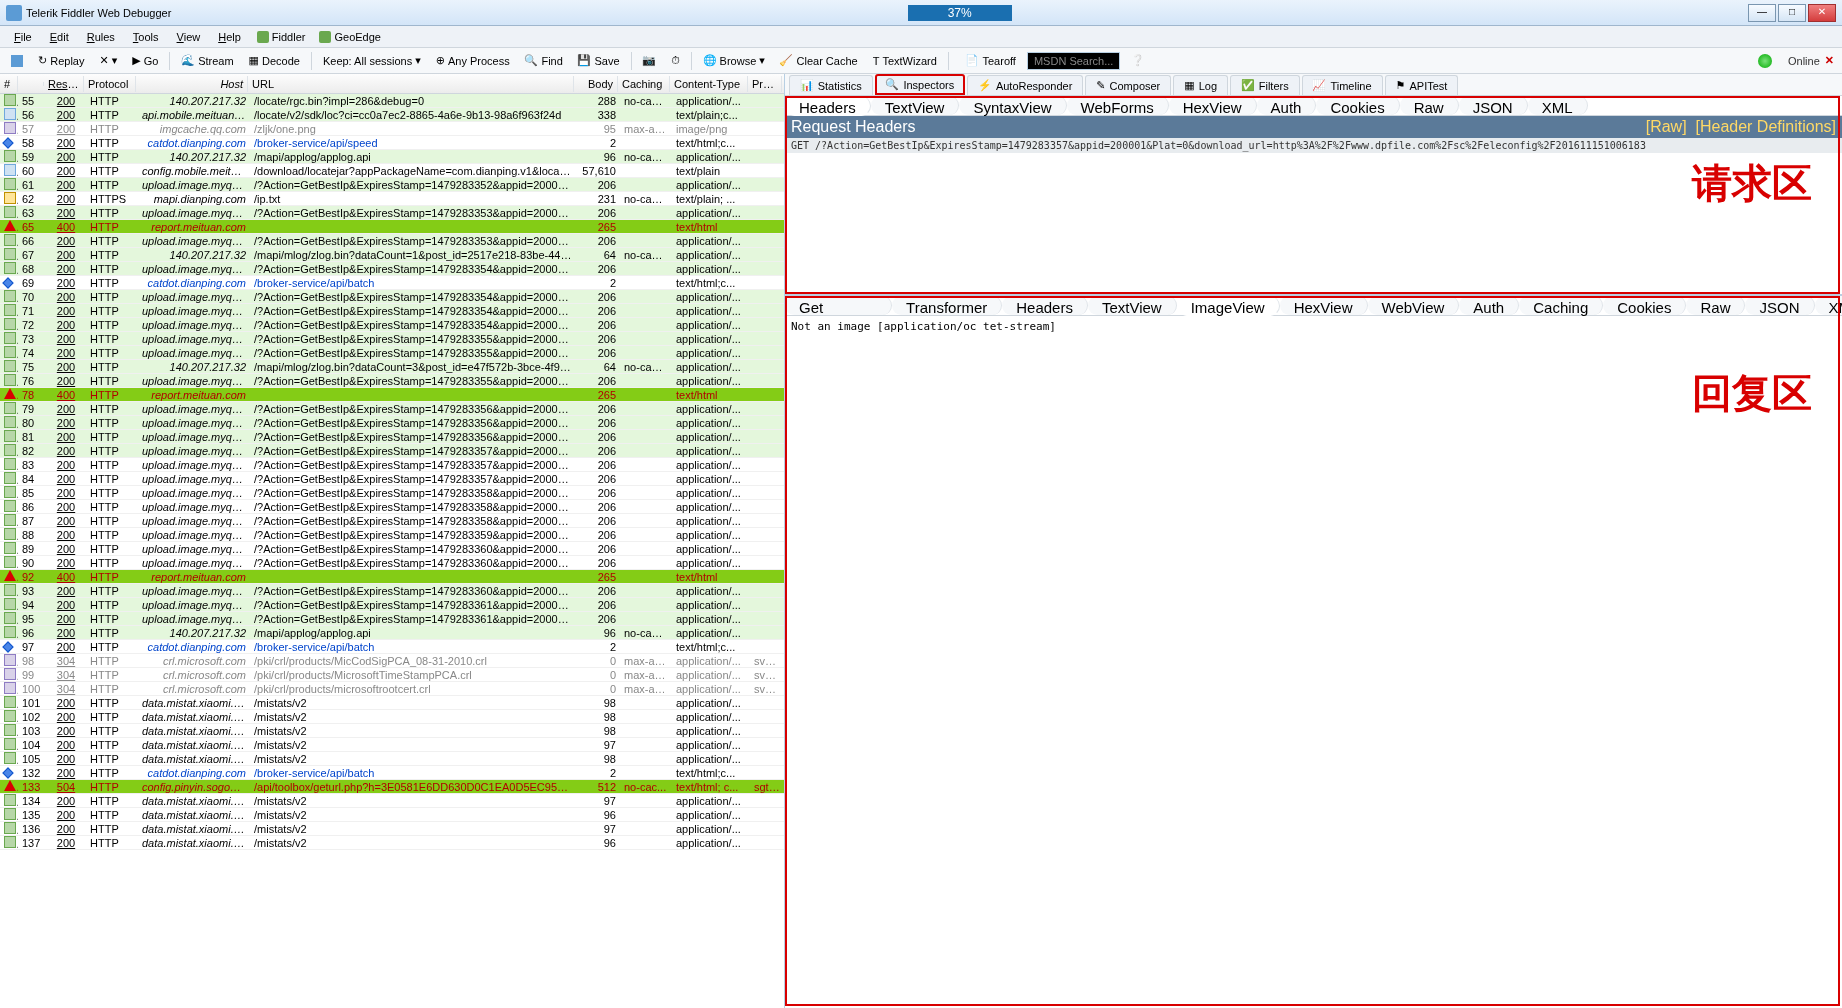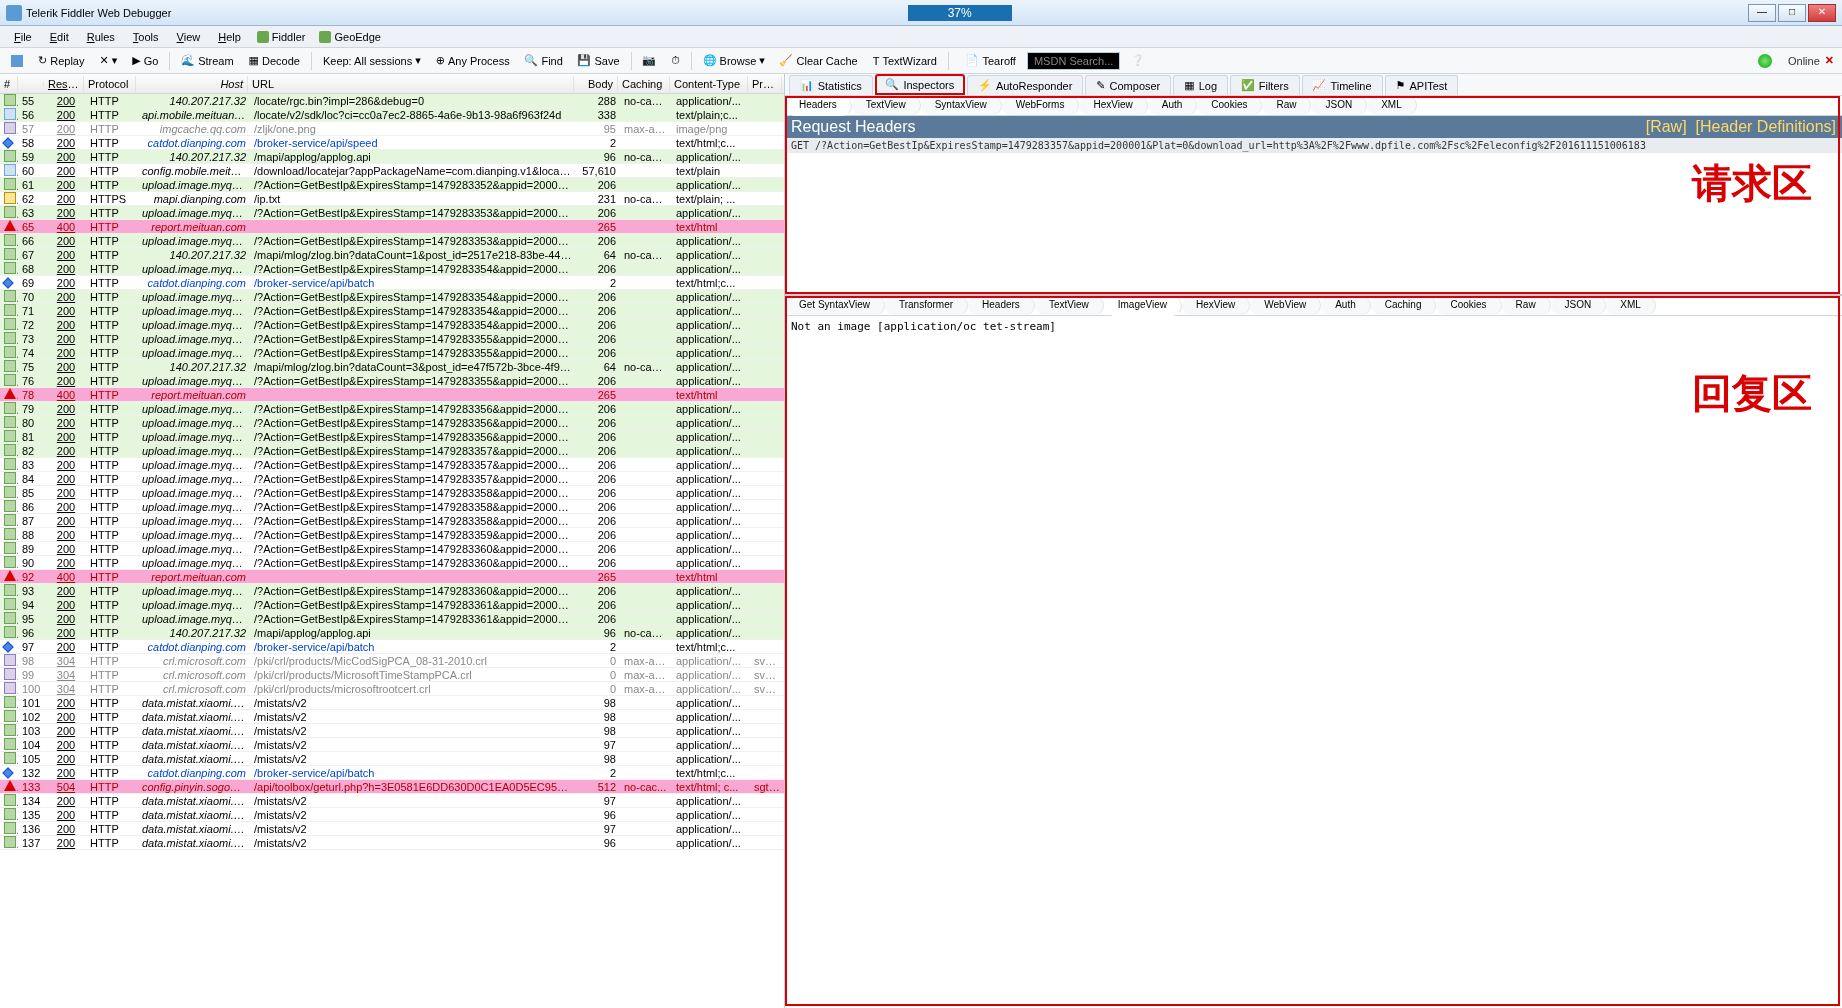--- a/index.html
+++ b/index.html
@@ -38,40 +38,40 @@
 .right { flex:1; display:flex; flex-direction:column; overflow:hidden; position:relative;}
 
 
 .gridheader { display:flex; background:linear-gradient(#fdfdfd,#ececec); border-bottom:1px solid #cfd6dd; height:20px; align-items:center;}
 .gridheader .col { border-right:1px solid #dfe4e9; padding:2px 4px; overflow:hidden; text-overflow:ellipsis; white-space:nowrap;}
 .rows { flex:1; overflow-y:auto; overflow-x:hidden;}
 .row { display:flex; height:14px; align-items:center; border-bottom:1px solid #f0f0f0;}
 .row .cell { padding:0 4px; overflow:hidden; text-overflow:ellipsis; white-space:nowrap; font-size:11px;}
 .row.green { background:#e4f7dc;align-items:center;}
 .row.gray { color:#888;}
-.row.yellow { background:#f9a8d4;}
+.row.yellow { background:#84cc16;}
 .row.yellow .cell { color:#b00000;}
 .row.blue .cell.url, .row.blue .cell.host { color:#0044cc;}
 .row.red .cell.url, .row.red .cell.host { color:#b00000;}
 .c-ico{width:18px;} .c-num{width:28px;text-align:left;} .c-res{width:40px;text-align:center;text-decoration:underline;} .c-pro{width:52px;}
 .c-host{width:112px;text-align:right;font-style:italic;} .c-url{width:326px;} .c-body{width:44px;text-align:right;} .c-cache{width:52px;} .c-ct{width:78px;} .c-proc{width:34px;}
 .ic{width:12px;height:12px;display:inline-block;}
 .ic-doc{background:#b7d7a8;border:1px solid #6aa84f;}
 .ic-txt{background:#cfe2f3;border:1px solid #6fa8dc;}
 .ic-page{background:#d9d2e9;border:1px solid #8e7cc3;}
 .ic-warn{width:0;height:0;border-left:6px solid transparent;border-right:6px solid transparent;border-bottom:11px solid #d80000;}
 .ic-lock{background:#ffe599;border:1px solid #bf9000;}
 .ic-diamond{background:#4a86e8;border:1px solid #1155cc;transform:rotate(45deg);width:8px;height:8px;}
 
 
 .tabbar { display:flex; background:#f6f8fa; border-bottom:1px solid #cfd6dd; height:22px; align-items:flex-end; padding-left:4px; flex-wrap:nowrap;}
 .tab { padding:3px 10px; border:1px solid #cfd6dd; border-bottom:none; margin-right:2px; background:#eef2f7; border-radius:3px 3px 0 0; display:flex; align-items:center; gap:4px; font-size:11px;}
 .tab.highlight { border:2px solid #d80000; padding:2px 9px;}
 .subtabbar { display:flex; border-bottom:1px solid #cfd6dd; height:20px; }
-.subtab { padding:3px 14px; border-right:1px solid #dfe4e9; background:#f6f8fa; font-size:10px;border-radius:10px;}
+.subtab { padding:3px 14px; border-right:1px solid #dfe4e9; background:#f6f8fa; font-size:15px;border-radius:10px;}
 .subtab.active { background:#fff; border-bottom:1px solid #fff; margin-bottom:-1px;}
 .reqheader-bar { background:#5b7a99; color:#fff; padding:2px 6px; display:flex; font-size:16px;}
 .reqheader-bar .r { margin-left:auto; color:#ffd966;}
 .reqheader-bar .r .def{color:#ffd966;}
 .rawline { background:#e8ecef; color:#333; padding:2px 6px; font-size:10px; font-family:Consolas,monospace; white-space:nowrap; overflow:hidden;}
 .headers-body { background:#fff; padding:4px 8px; font-size:11px;}
 .headers-body .group { font-weight:bold; margin-top:4px;}
 .headers-body .kv { padding-left:14px;}
 .redbox { position:absolute; border:2px solid #d80000; pointer-events:none;}
 .annot { position:absolute; color:#d80000; font-size:40px; font-weight:bold; pointer-events:none;}

